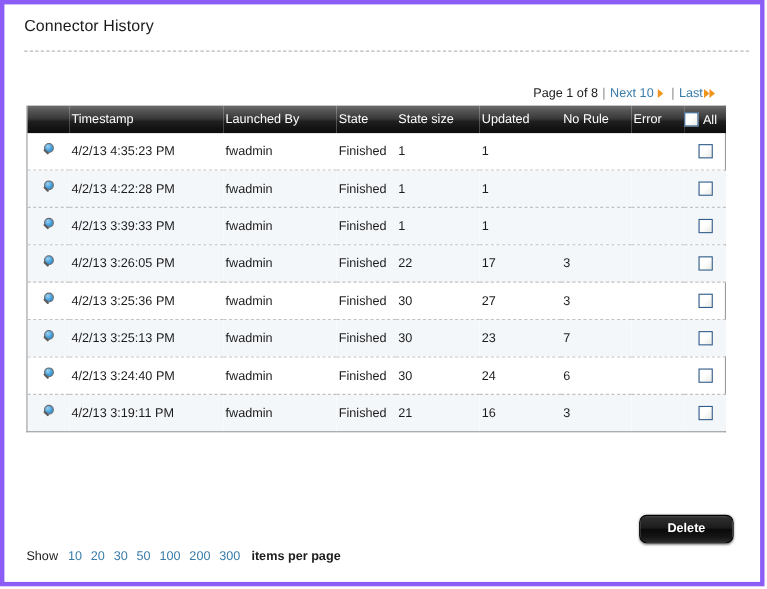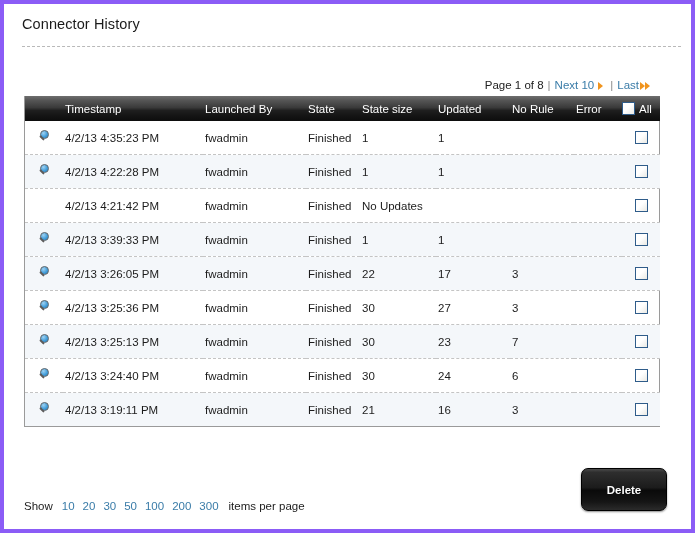--- a/index.html
+++ b/index.html
@@ -185,21 +185,21 @@
   }
   th .cbox { margin: 0 4px 0 0; display: inline-block; vertical-align: -2px; }
   .th-all-inner { display: inline-block; white-space: nowrap; }
 
   
   .btn-delete {
     position: absolute;
     right: 24px;
     top: 464px;
     width: 86px;
-    height: 43px;
+    height: 26px;
     border-radius: 7px;
     border: 1px solid #000000;
     background: linear-gradient(to bottom,
         #4a4a4a 0%, #2e2e2e 8%, #1c1c1c 45%,
         #0a0a0a 52%, #151515 80%, #2b2b2b 100%);
     color: #ffffff;
     font-size: 11.5px;
     font-weight: bold;
     font-family: "Liberation Sans", sans-serif;
     cursor: pointer;
@@ -218,21 +218,21 @@
     color: #1c1c1c;
     white-space: nowrap;
     line-height: 14px;
   }
   .show-bar a.size {
     color: #3a7ca8;
     text-decoration: none;
     margin: 0 4px;
   }
   .show-bar .lead { margin-right: 5px; }
-  .show-bar .trail { margin-left: 6px; }
+  .show-bar .trail { margin-left: 6px; font-weight: bold; }
 </style>
 </head>
 <body>
 
 <div class="page-frame">
 
   <div class="page-title">Connector History</div>
   <div class="title-rule"></div>
 
   <div class="pager">
@@ -295,33 +295,20 @@
             <td><span class="cell-pad">fwadmin</span></td>
             <td><span class="cell-pad">Finished</span></td>
             <td><span class="cell-pad">1</span></td>
             <td><span class="cell-pad">1</span></td>
             <td><span class="cell-pad"></span></td>
             <td><span class="cell-pad"></span></td>
             <td>
               <span class="cbox"></span>
             </td>
           </tr>
-          <tr>
-            <td></td>
-            <td><span class="cell-pad">4/2/13 4:21:42 PM</span></td>
-            <td><span class="cell-pad">fwadmin</span></td>
-            <td><span class="cell-pad">Finished</span></td>
-            <td><span class="cell-pad">No Updates</span></td>
-            <td><span class="cell-pad"></span></td>
-            <td><span class="cell-pad"></span></td>
-            <td><span class="cell-pad"></span></td>
-            <td>
-              <span class="cbox"></span>
-            </td>
-          </tr>
           <tr class="alt">
             <td>
               <span class="mag">
                 <span class="lens"></span>
                 <span class="handle"></span>
               </span>
             </td>
             <td><span class="cell-pad">4/2/13 3:39:33 PM</span></td>
             <td><span class="cell-pad">fwadmin</span></td>
             <td><span class="cell-pad">Finished</span></td>

